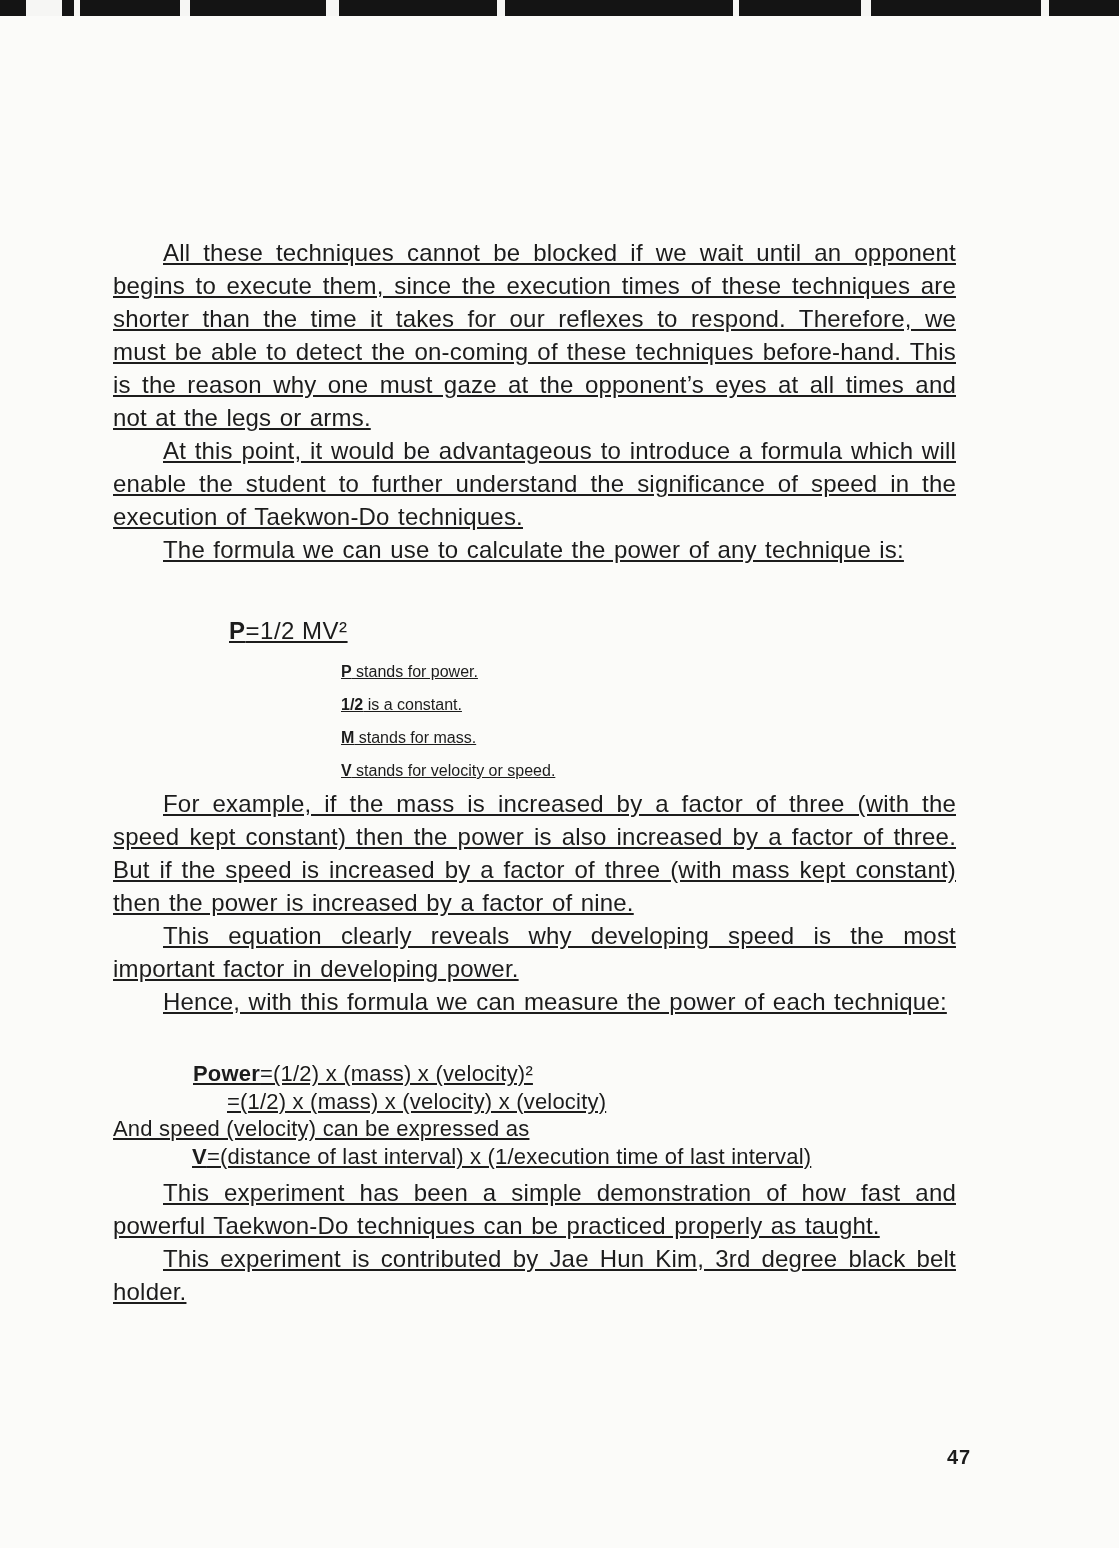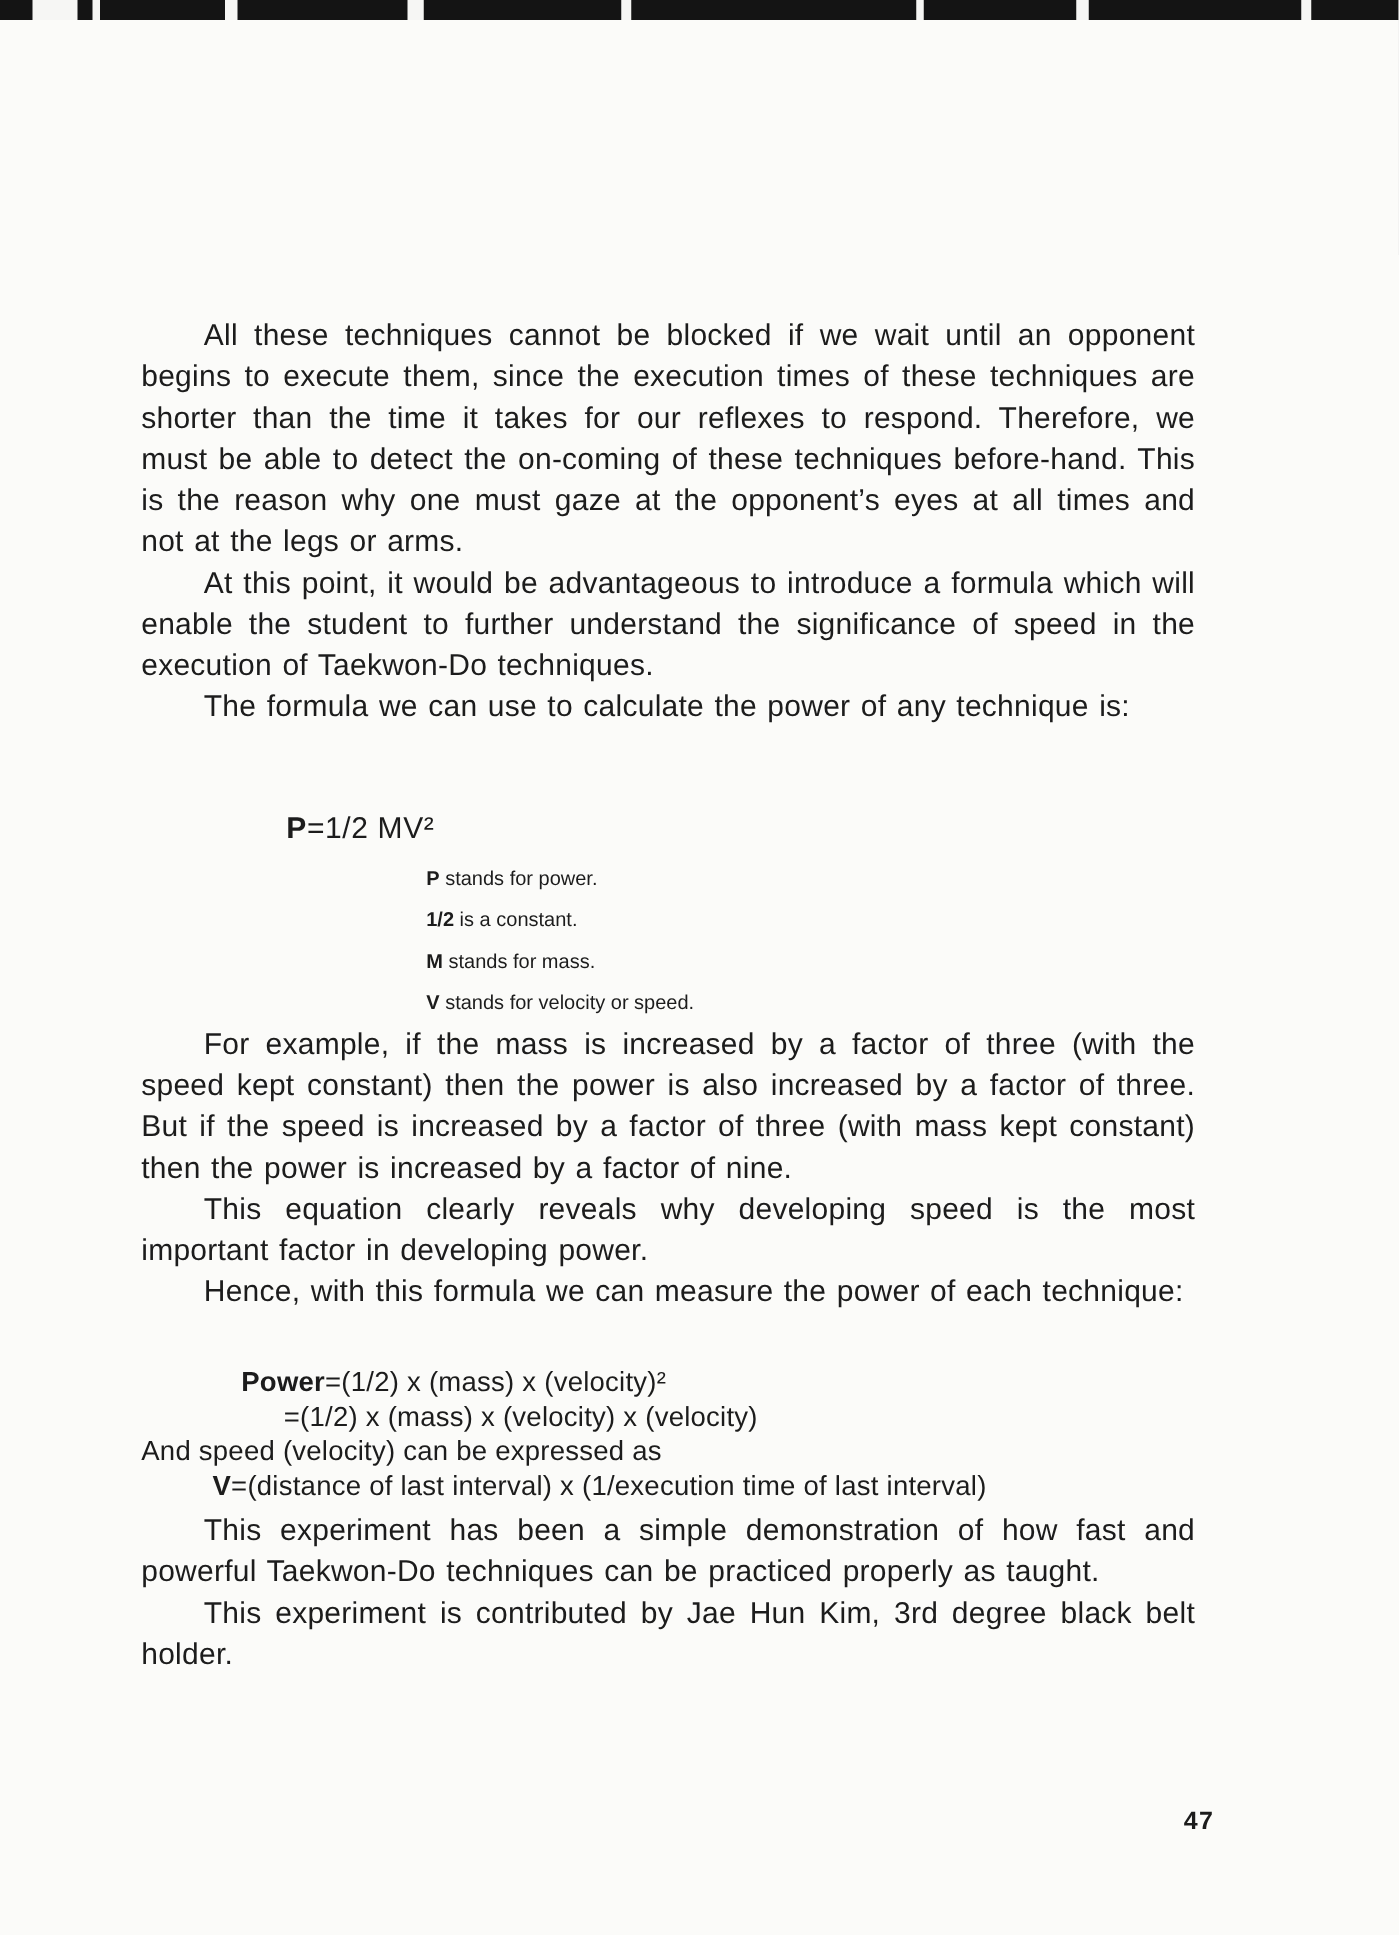--- a/index.html
+++ b/index.html
@@ -27,36 +27,37 @@
   }
   .scan-edge .notch {
     position: absolute;
     top: 0;
     height: 100%;
     background: #f6f6f4;
   }
   .content {
     position: absolute;
     left: 113px;
-    top: 252px;
+    top: 236px;
     width: 843px;
+    text-decoration: underline;
   }
   .body-para {
     margin: 0;
     font-size: 24px;
     line-height: 33px;
     text-align: justify;
     text-indent: 50px;
     letter-spacing: 0.2px;
     word-spacing: 1.5px;
   }
   .bold { font-weight: bold; }
 
   .formula-1 {
-    margin-top: 64px;
+    margin-top: 48px;
     font-size: 24px;
     line-height: 33px;
   }
   .formula-1 .eq-line {
     margin-left: 116px;
     margin-bottom: 8px;
     letter-spacing: 0.5px;
   }
   .formula-1 .def-line {
     margin-left: 228px;
@@ -65,21 +66,21 @@
 
   .formula-2 {
     margin-top: 12px;
     font-size: 22px;
     line-height: 27.5px;
     letter-spacing: 0.2px;
   }
   .formula-2 .f2-line-1 { margin-left: 80px; margin-top: 42px; }
   .formula-2 .f2-line-2 { margin-left: 114px; }
   .formula-2 .f2-line-3 { margin-left: 0; }
-  .formula-2 .f2-line-4 { margin-left: 57px; }
+  .formula-2 .f2-line-4 { margin-left: 79px; }
 
   .after-formula-2 { margin-top: 6px; }
 
   .page-number {
     position: absolute;
     left: 947px;
     top: 1446px;
     font-size: 20px;
     font-weight: bold;
     letter-spacing: 1px;

